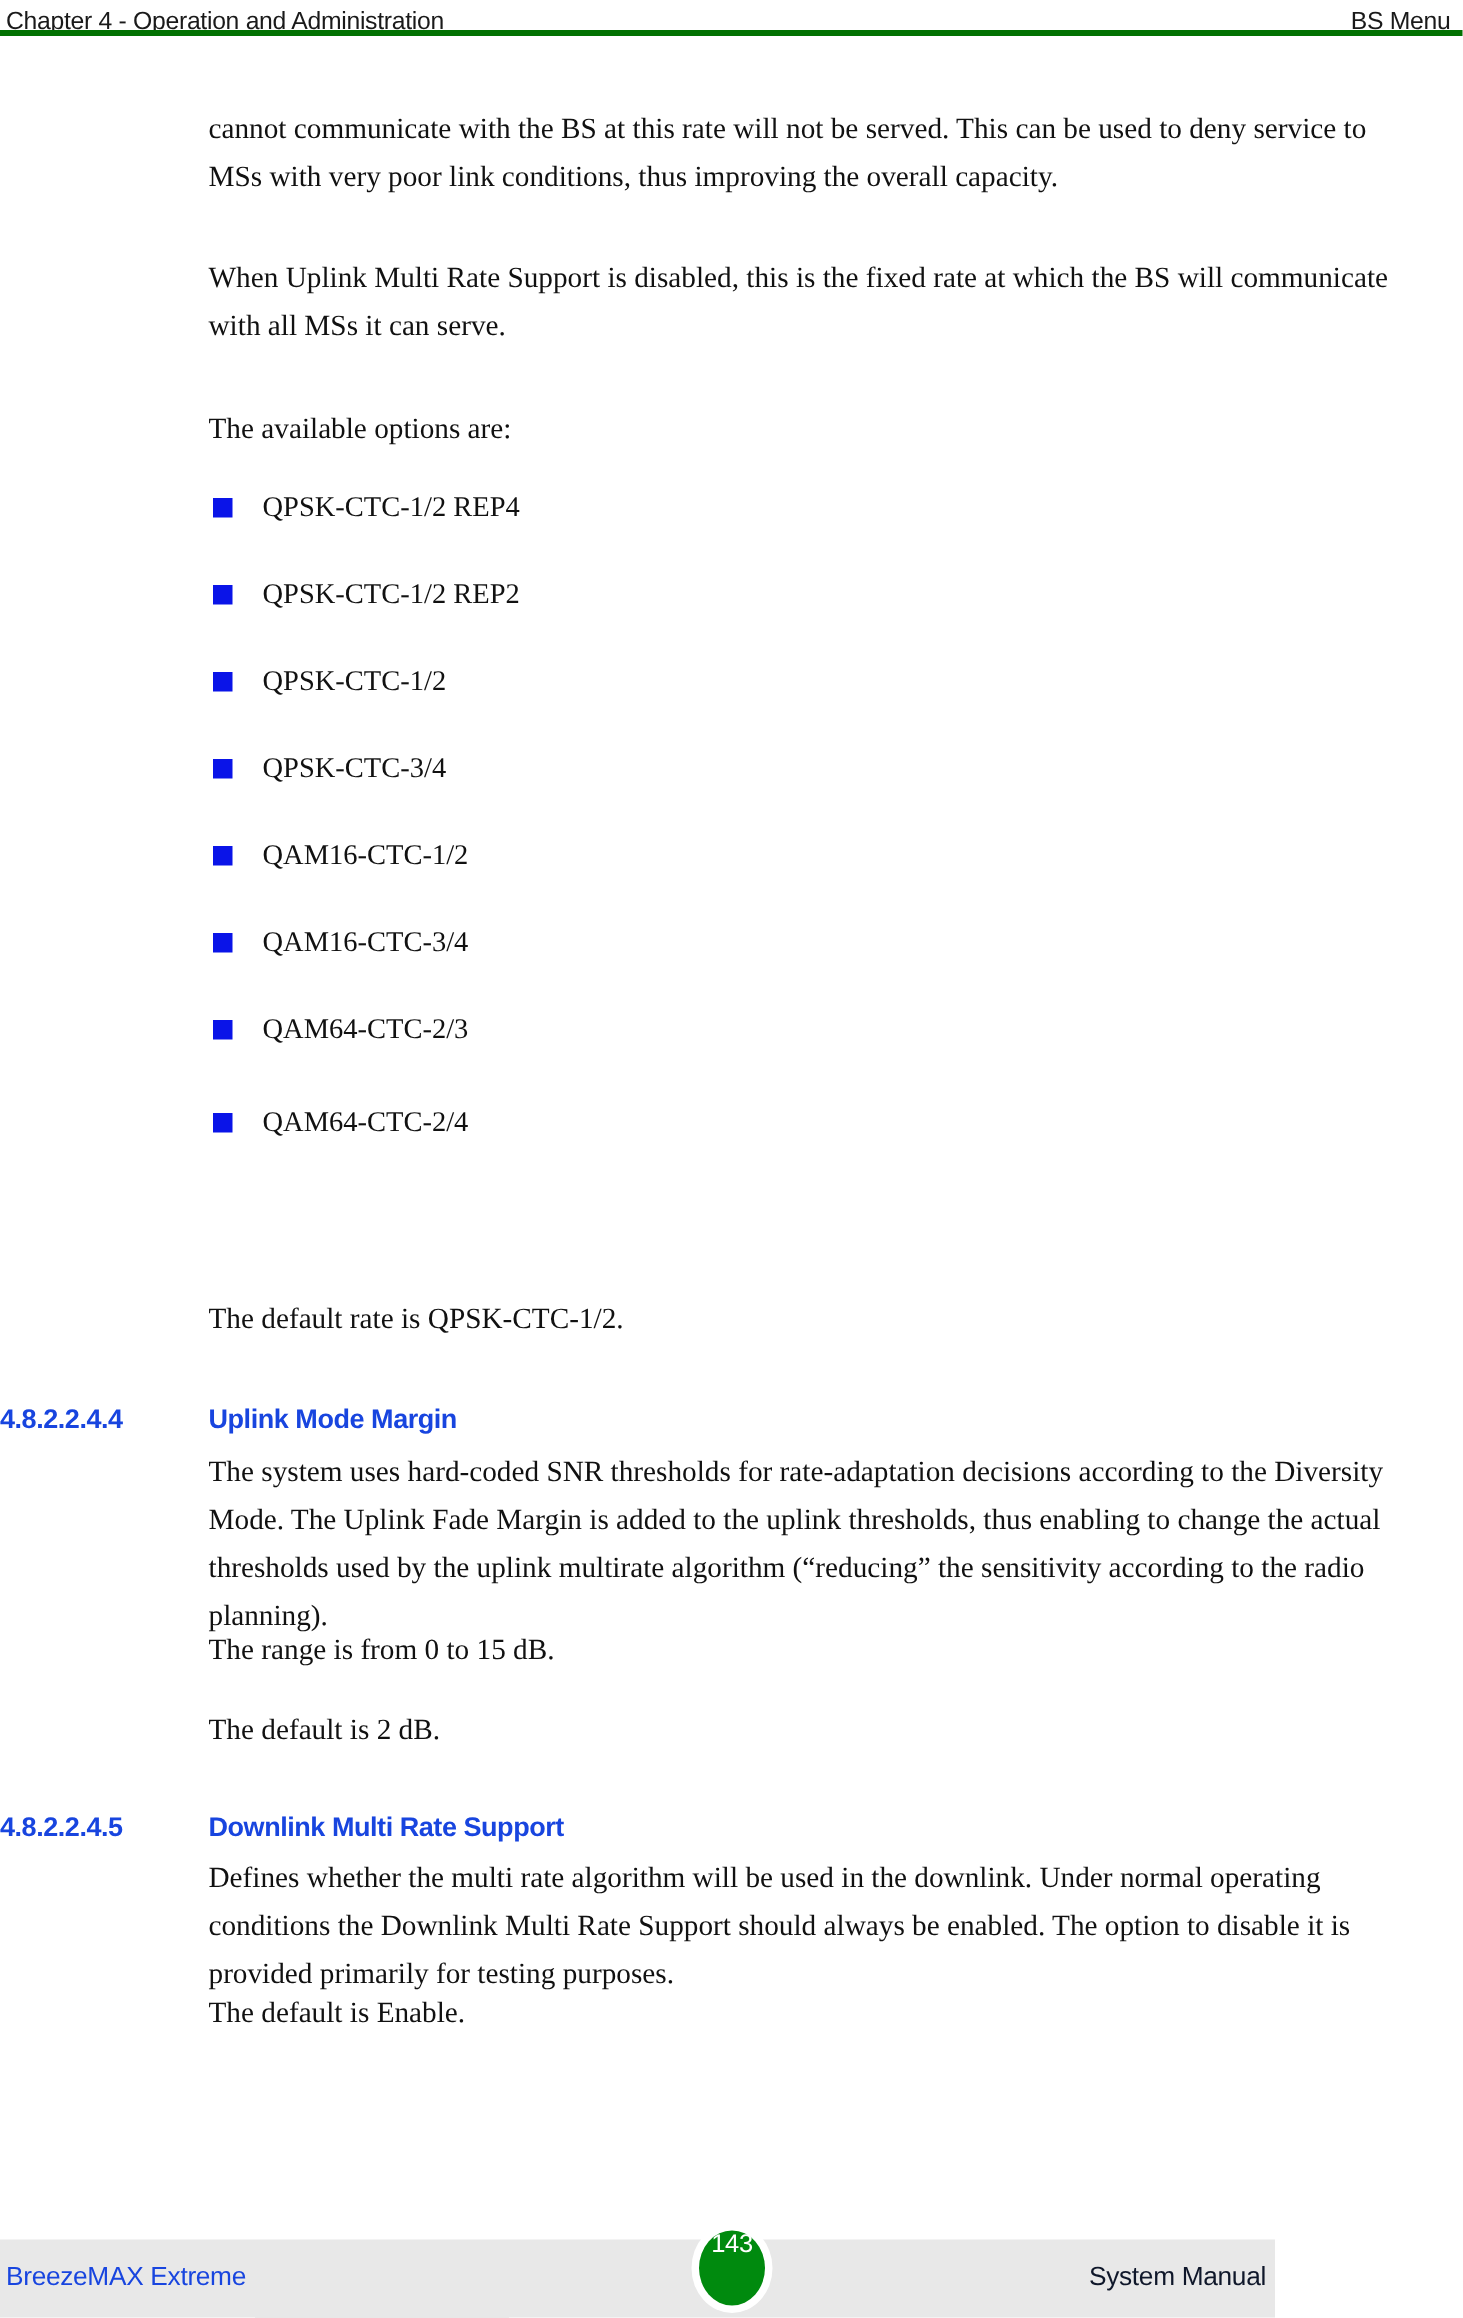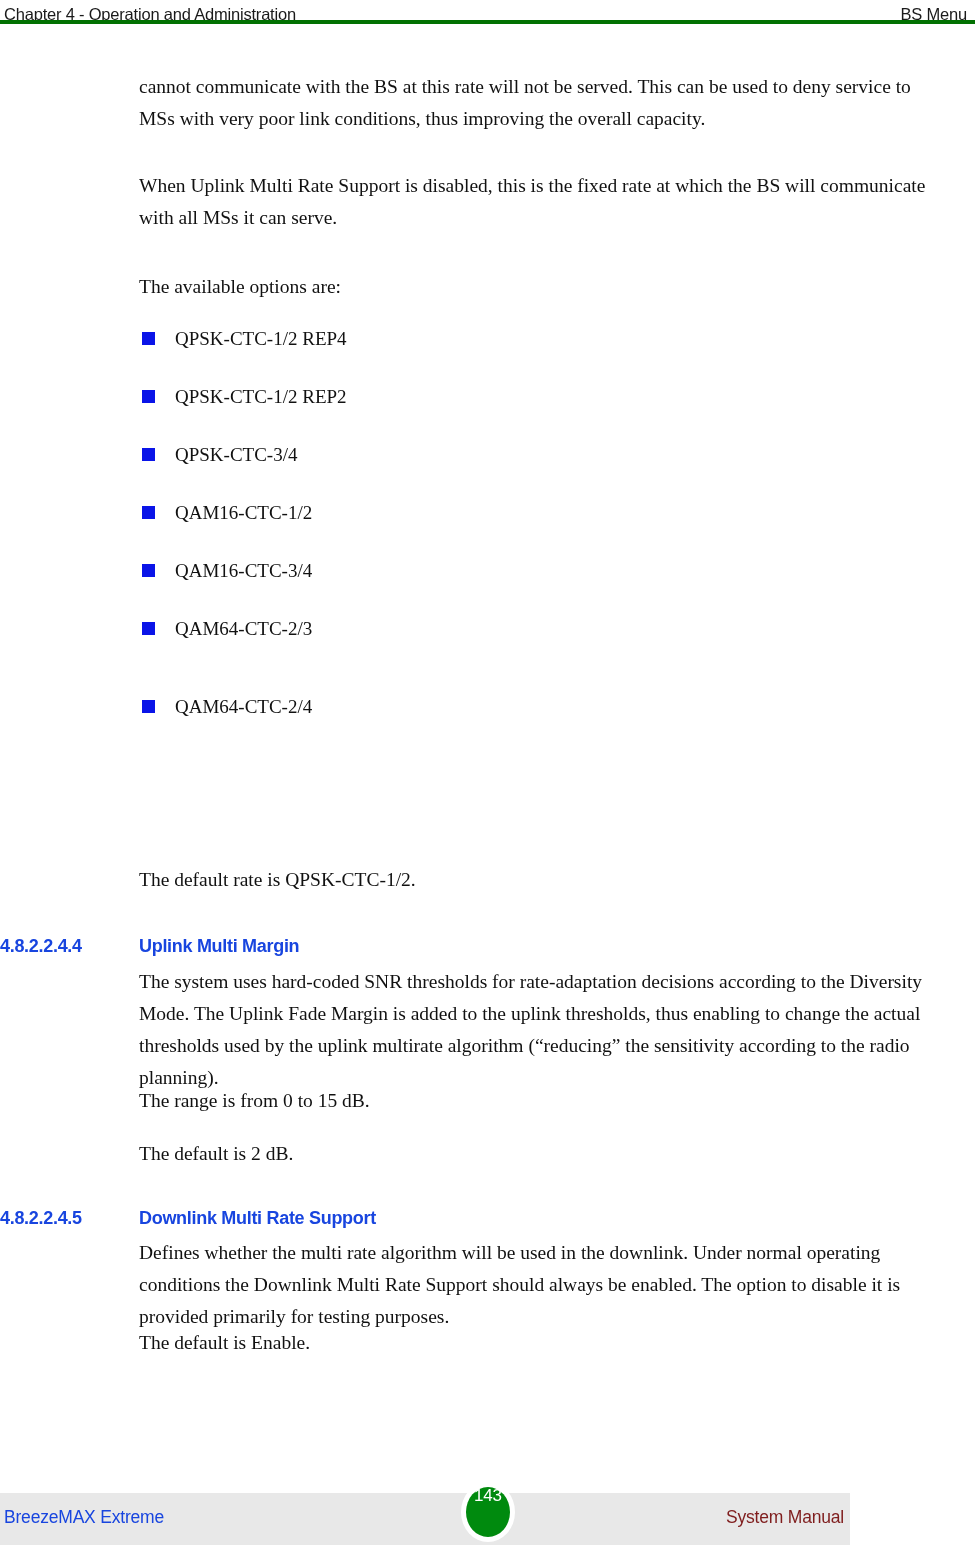--- a/index.html
+++ b/index.html
@@ -145,21 +145,21 @@
     letter-spacing: -0.2px;
     white-space: nowrap;
   }
   .footer-right {
     position: absolute;
     right: 6px;
     top: 13px;
     font-family: "Liberation Sans", "DejaVu Sans", sans-serif;
     font-size: 17.5px;
     line-height: 22px;
-    color: #7f1d1d;
+    color: #0f172a;
     letter-spacing: -0.2px;
     white-space: nowrap;
     text-align: right;
   }
   .page-number-badge {
     position: absolute;
     left: 461px;
     top: -11px;
     width: 54px;
     height: 60px;
@@ -216,48 +216,52 @@
         <li style="margin-bottom:34px;">
           <span class="bullet-square"></span>
           <span>QPSK-CTC-1/2 REP4</span>
         </li>
         <li style="margin-bottom:34px;">
           <span class="bullet-square"></span>
           <span>QPSK-CTC-1/2 REP2</span>
         </li>
         <li style="margin-bottom:34px;">
           <span class="bullet-square"></span>
+          <span>QPSK-CTC-1/2</span>
+        </li>
+        <li style="margin-bottom:34px;">
+          <span class="bullet-square"></span>
           <span>QPSK-CTC-3/4</span>
         </li>
         <li style="margin-bottom:34px;">
           <span class="bullet-square"></span>
           <span>QAM16-CTC-1/2</span>
         </li>
         <li style="margin-bottom:34px;">
           <span class="bullet-square"></span>
           <span>QAM16-CTC-3/4</span>
         </li>
-        <li style="margin-bottom:54px;">
+        <li style="margin-bottom:38px;">
           <span class="bullet-square"></span>
           <span>QAM64-CTC-2/3</span>
         </li>
         <li style="margin-bottom:34px;">
           <span class="bullet-square"></span>
           <span>QAM64-CTC-2/4</span>
         </li>
       </ul>
     </div>
 
     <div class="body-col" style="top:802px;">
       <p class="para">The default rate is QPSK-CTC-1/2.</p>
     </div>
 
     <div class="sec-heading" style="top:873px;">
       <span class="sec-num">4.8.2.2.4.4</span>
-      <span class="sec-title">Uplink Multi Margin</span>
+      <span class="sec-title">Uplink Mode Margin</span>
     </div>
 
     <div class="body-col" style="top:904px;">
       <p class="para">The system uses hard-coded SNR thresholds for rate-adaptation decisions according to the Diversity Mode. The Uplink Fade Margin is added to the uplink thresholds, thus enabling to change the actual thresholds used by the uplink multirate algorithm (“reducing” the sensitivity according to the radio planning).</p>
     </div>
 
     <div class="body-col" style="top:1023px;">
       <p class="para">The range is from 0 to 15 dB.</p>
     </div>
 

